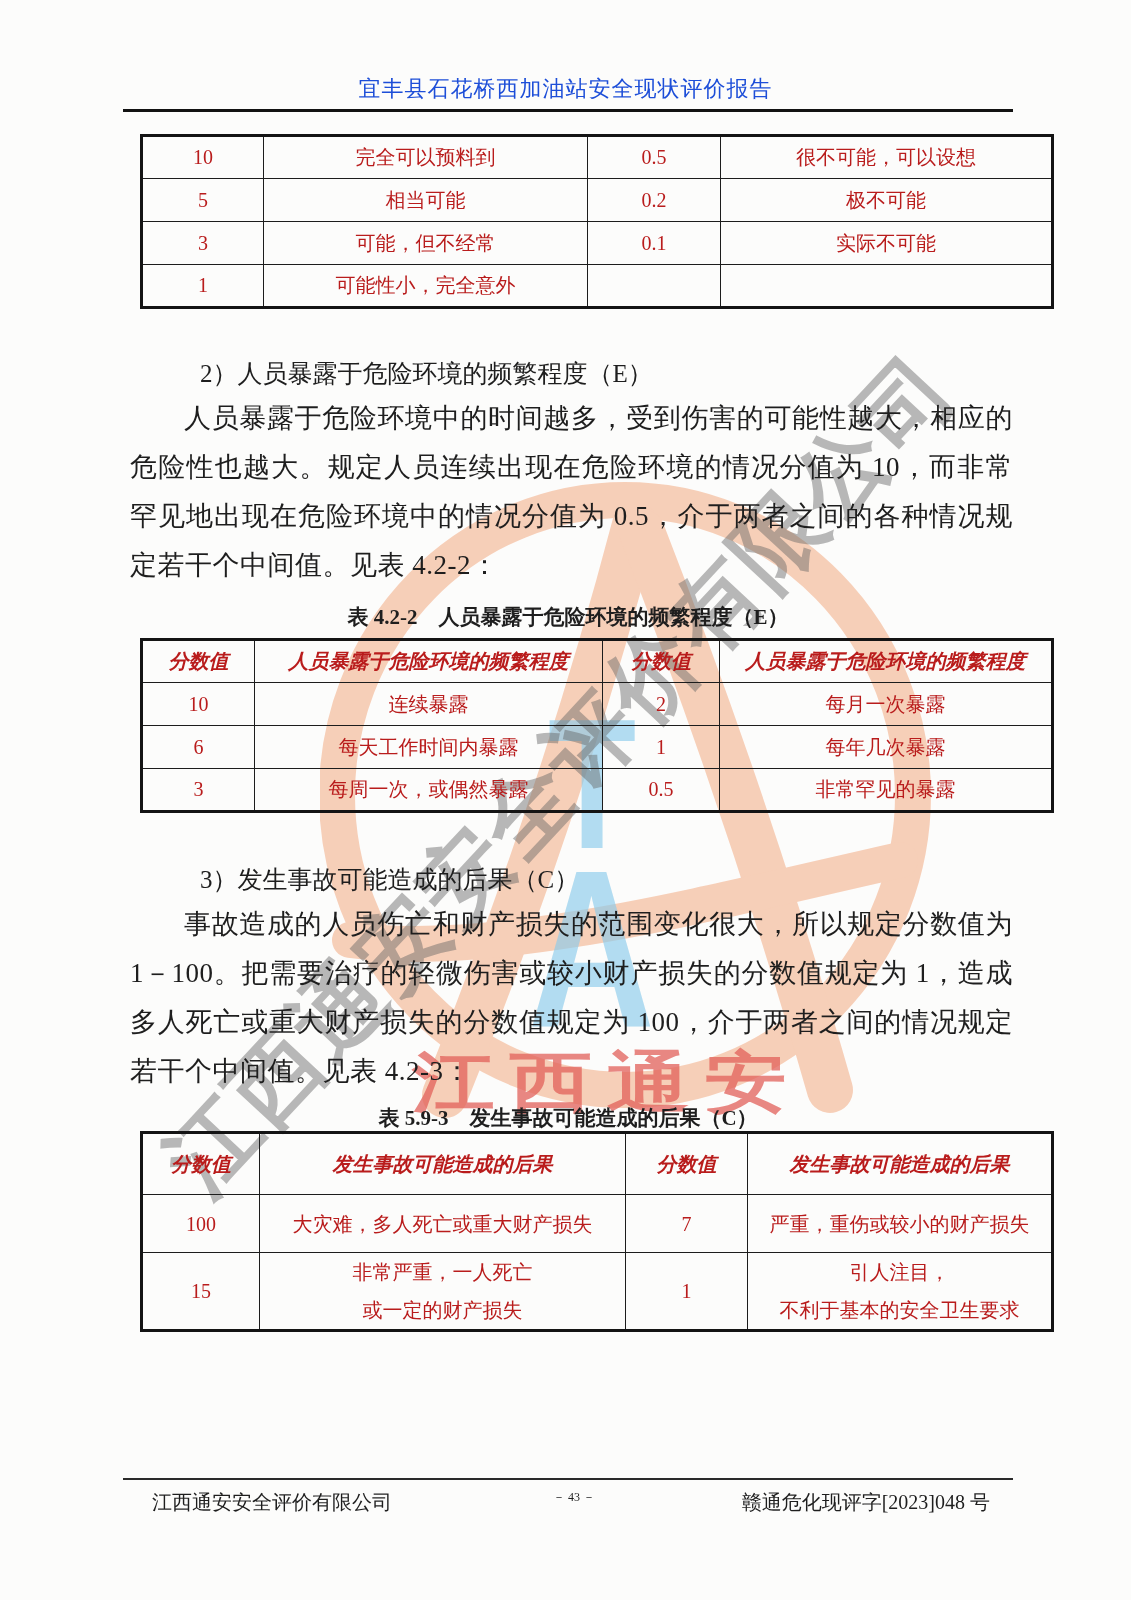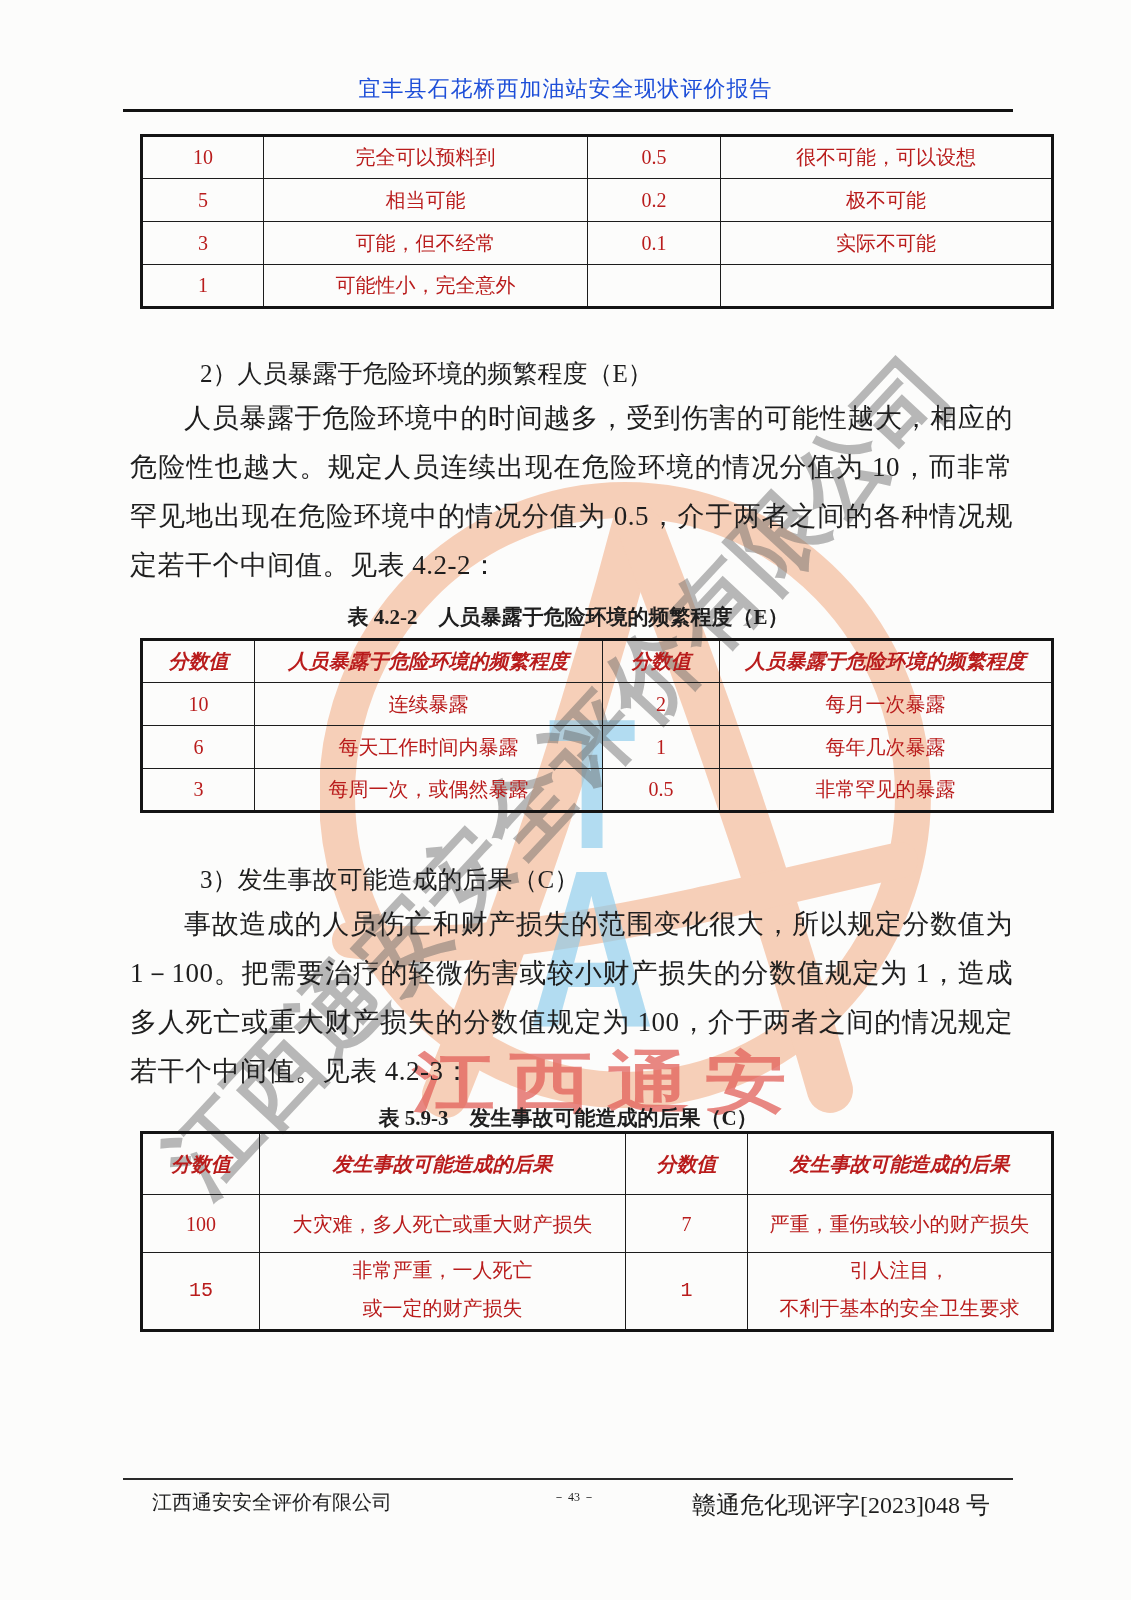--- a/index.html
+++ b/index.html
@@ -33,21 +33,21 @@
   
   .content{position:absolute; inset:0; z-index:2;}
   .header-title{
     position:absolute; top:74px; left:0; width:100%;
     text-align:center; font-size:22px; letter-spacing:1px; color:#1d4ed8;
   }
   .header-rule{position:absolute; top:109px; left:123px; width:890px; height:3px; background:#121212;}
   .footer-rule{position:absolute; top:1478px; left:123px; width:890px; height:2px; background:#2a2a2a;}
   .footer-left{position:absolute; top:1489px; left:152px; font-size:20px;}
   .footer-center{position:absolute; top:1489px; left:553px; font-size:12px;}
-  .footer-right{position:absolute; top:1489px; right:141px; font-size:24px;}
+  .footer-right{position:absolute; top:1489px; right:141px; font-size:20px;}
 
   .sec-heading{
     position:absolute; left:130px; width:883px; padding-left:70px;
     font-size:25px; box-sizing:border-box; white-space:nowrap;
   }
   .h2{top:357px;}
   .h3{top:863px;}
   .para{
     position:absolute; left:130px; width:883px; margin:0;
     font-size:27px; line-height:49px; text-align:justify; text-indent:2em;
@@ -81,21 +81,21 @@
   .tbl-2{top:638px;}
   .tbl-2 thead tr{height:43px;}
   .tbl-2 tbody tr{height:43px;}
   .tbl-2 th:nth-child(1){width:103px;}
   .tbl-2 th:nth-child(2){width:339px;}
   .tbl-2 th:nth-child(3){width:108px;}
   .tbl-2 th:nth-child(4){width:323px;}
   .tbl-3{top:1131px;}
   .tbl-3 thead tr{height:62px;}
   .tbl-3 tbody tr{height:58px;}
-  .tbl-3 tbody tr:last-child{height:65px;font-family:Liberation Mono, monospace;}
+  .tbl-3 tbody tr:last-child{height:65px;}
   .tbl-3 th:nth-child(1){width:108px;}
   .tbl-3 th:nth-child(2){width:357px;}
   .tbl-3 th:nth-child(3){width:113px;}
   .tbl-3 th:nth-child(4){width:295px;}
   .tbl-3 tbody td div{line-height:38px;}
 </style>
 </head>
 <body>
 
 <div class="page">

